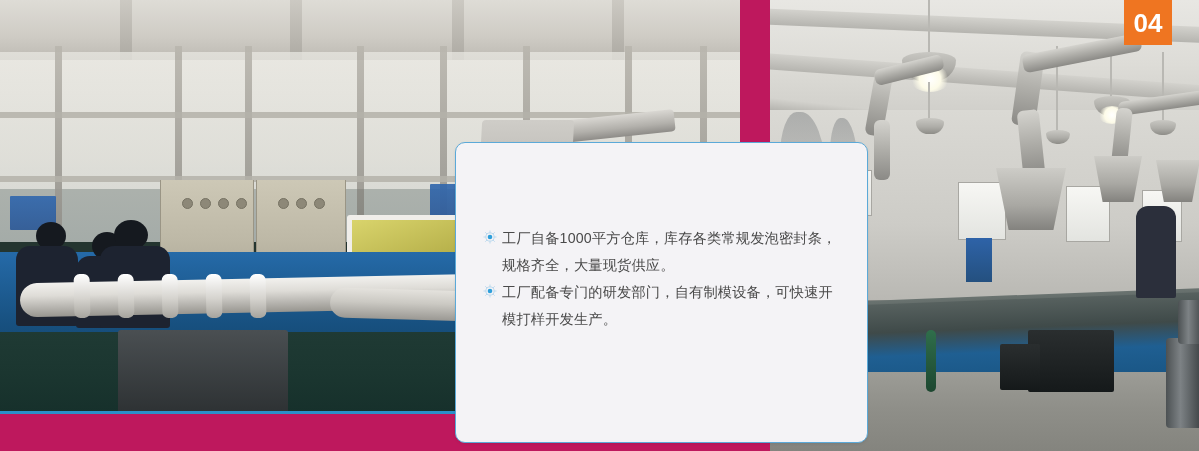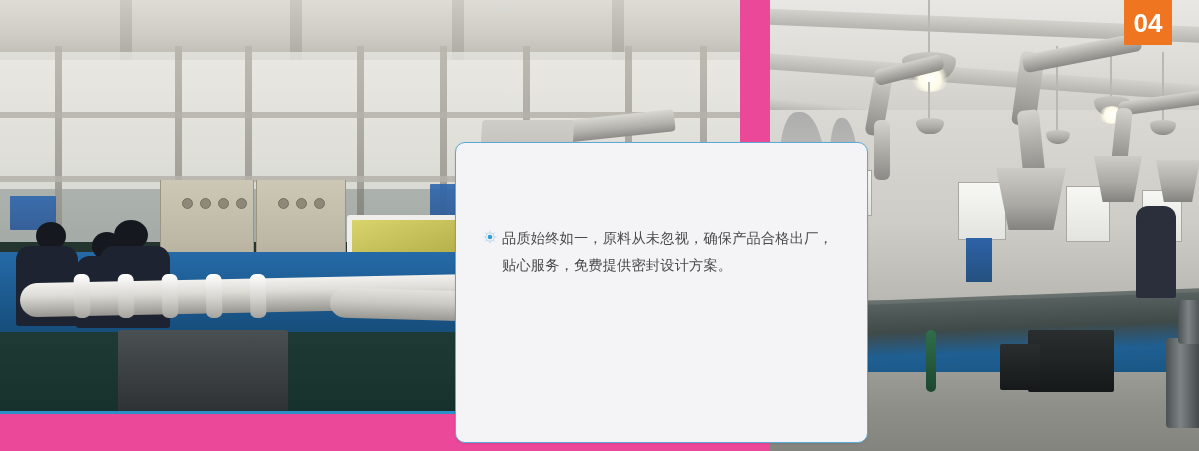--- a/index.html
+++ b/index.html
@@ -2,21 +2,21 @@
 <html><head>
 <meta charset="utf-8">
 <style>
   html,body{margin:0;padding:0;}
   body{
     width:1199px;height:451px;
     background:#ffffff;
     font-family:"Liberation Sans","DejaVu Sans",sans-serif;
     overflow:hidden;
   }
-  .stage{position:relative;width:1199px;height:451px;overflow:hidden;background:#ec4899;}
+  .stage{position:relative;width:1199px;height:451px;overflow:hidden;background:#be185d;}
 
   
   .photo-left{
     position:absolute;left:0;top:0;width:740px;height:414px;
     overflow:hidden;background:#243530;
     border-bottom:3px solid #2b8fc9;
     box-sizing:border-box;
   }
   .pl-sky{
     position:absolute;left:0;top:0;width:100%;height:46%;
@@ -389,33 +389,46 @@
   </div>
 
   <div class="badge-04">
     <span>04</span>
   </div>
 
   <div class="info-card">
 
     <div class="bullets">
 
-
-
       <div class="bullet-row">
         <span class="bullet-icon">
           <svg width="14" height="14" viewBox="0 0 14 14">
             <g fill="none" stroke="#bcd9ee" stroke-width="1">
               <path d="M7 0.5 L7 3 M7 11 L7 13.5 M0.5 7 L3 7 M11 7 L13.5 7"></path>
               <path d="M2.3 2.3 L3.9 3.9 M10.1 10.1 L11.7 11.7 M11.7 2.3 L10.1 3.9 M3.9 10.1 L2.3 11.7"></path>
               <circle cx="7" cy="7" r="4.1"></circle>
             </g>
             <circle cx="7" cy="7" r="2.3" fill="#2f9fdb"></circle>
           </svg>
         </span>
-        <span class="bullet-text">品质始终如一，原料从未忽视，确保产品合格出厂，贴心服务，免费提供密封设计方案。</span>
+        <span class="bullet-text">工厂自备1000平方仓库，库存各类常规发泡密封条，规格齐全，大量现货供应。</span>
       </div>
+
+      <div class="bullet-row">
+        <span class="bullet-icon">
+          <svg width="14" height="14" viewBox="0 0 14 14">
+            <g fill="none" stroke="#bcd9ee" stroke-width="1">
+              <path d="M7 0.5 L7 3 M7 11 L7 13.5 M0.5 7 L3 7 M11 7 L13.5 7"></path>
+              <path d="M2.3 2.3 L3.9 3.9 M10.1 10.1 L11.7 11.7 M11.7 2.3 L10.1 3.9 M3.9 10.1 L2.3 11.7"></path>
+              <circle cx="7" cy="7" r="4.1"></circle>
+            </g>
+            <circle cx="7" cy="7" r="2.3" fill="#2f9fdb"></circle>
+          </svg>
+        </span>
+        <span class="bullet-text">工厂配备专门的研发部门，自有制模设备，可快速开模打样开发生产。</span>
+      </div>
+
 
 
     </div>
   </div>
 
 </div>
 
 </body></html>

